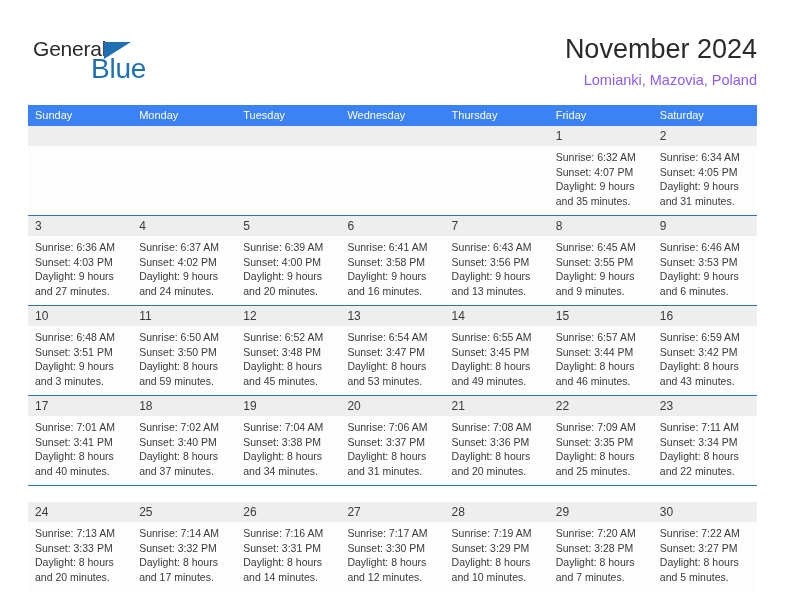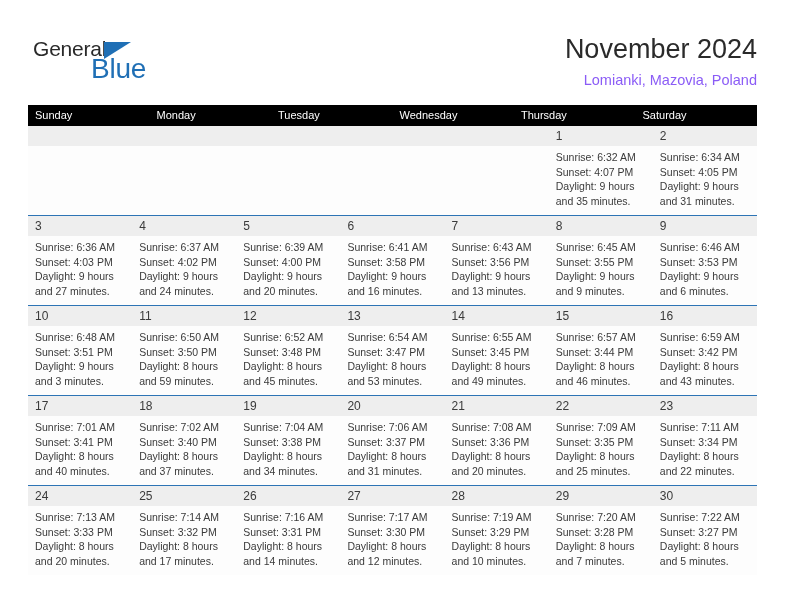--- a/index.html
+++ b/index.html
@@ -95,40 +95,41 @@
   
   .calendar {
     position: absolute;
     left: 28px;
     top: 105px;
     width: 729px;
   }
 
   .weekhead {
     display: flex;
-    background: #000000;
+    background: #3b82f6;
     height: 21px;
   }
   .weekhead .wh-cell {
     flex: 1 1 0;
     color: #ffffff;
     font-size: 11px;
     line-height: 21px;
     padding-left: 7px;
     box-sizing: border-box;
     white-space: nowrap;
     overflow: hidden;
   }
 
   .week {
     display: flex;
     border-bottom: 1.6px solid #2d74b5;
   }
   .week:last-child {
     border-bottom: none;
+    margin-top: 16px;
   }
 
   .daycell {
     flex: 1 1 0;
     box-sizing: border-box;
     background: #fdfdfd;
     min-height: 89px;
     position: relative;
   }
   .daycell .dnum-band {
@@ -180,20 +181,21 @@
   </div>
 
   <div class="calendar">
 
     <div class="weekhead">
       <div class="wh-cell">Sunday</div>
       <div class="wh-cell">Monday</div>
       <div class="wh-cell">Tuesday</div>
       <div class="wh-cell">Wednesday</div>
       <div class="wh-cell">Thursday</div>
+      <div class="wh-cell">Friday</div>
       <div class="wh-cell">Saturday</div>
     </div>
 
     <div id="weeks-host">
         <div class="week">
           <div class="daycell empty">
             <div class="dnum-band"><span class="dnum"></span></div>
             <div class="info">
               <div></div>
               <div></div>

